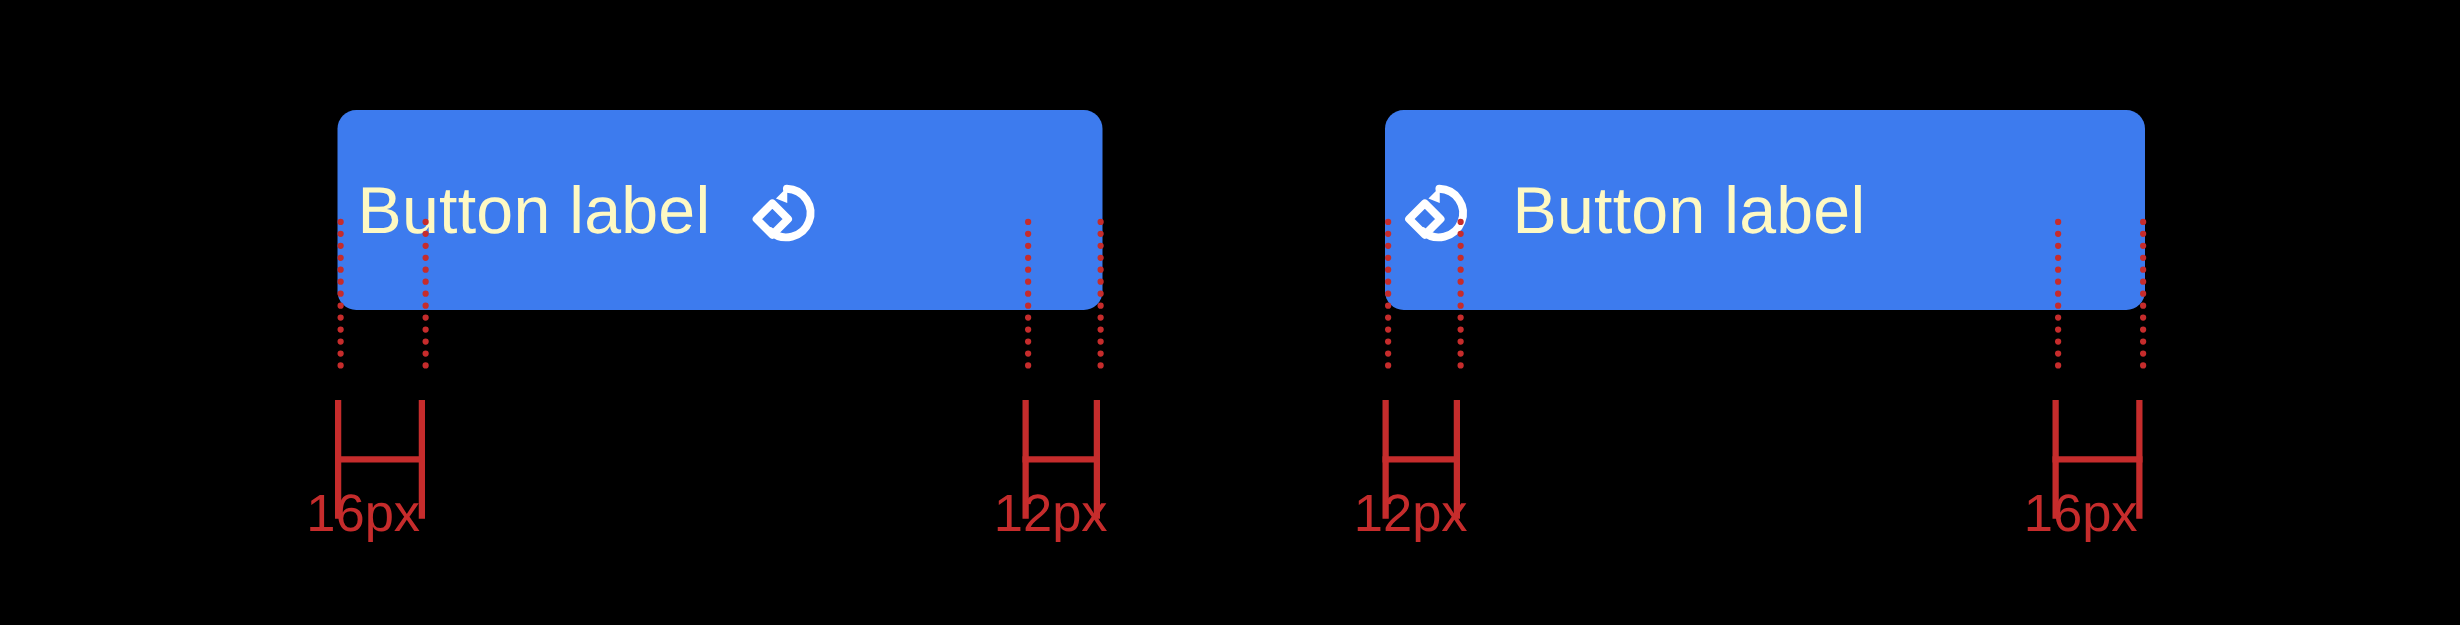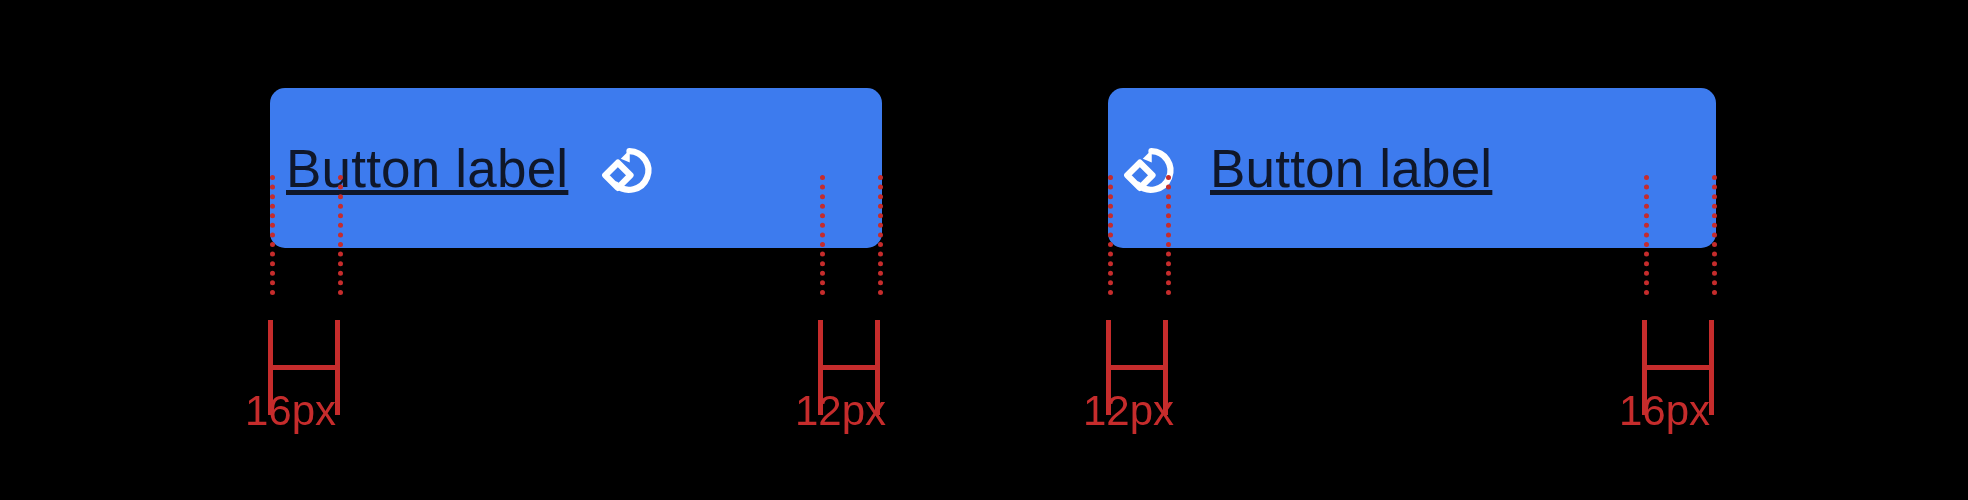--- a/index.html
+++ b/index.html
@@ -43,28 +43,27 @@
   }
   .btn-2 {
     left: 1108px;
     width: 608px;
     padding-left: 12px;
     padding-right: 16px;
     justify-content: flex-start;
   }
 
   .btn-label {
-    color: #0f172a;
+    color: #fef9c3;
     font-family: "Liberation Sans", sans-serif;
     font-size: 53px;
     font-weight: 400;
     line-height: 1;
     letter-spacing: 0.2px;
     white-space: nowrap;
-    text-decoration: underline;
   }
 
   .btn-icon {
     width: 62px;
     height: 62px;
     flex: 0 0 auto;
     display: block;
   }
   .btn-1 .btn-icon { margin-left: 30px; }
   .btn-2 .btn-icon { margin-right: 28px; }

